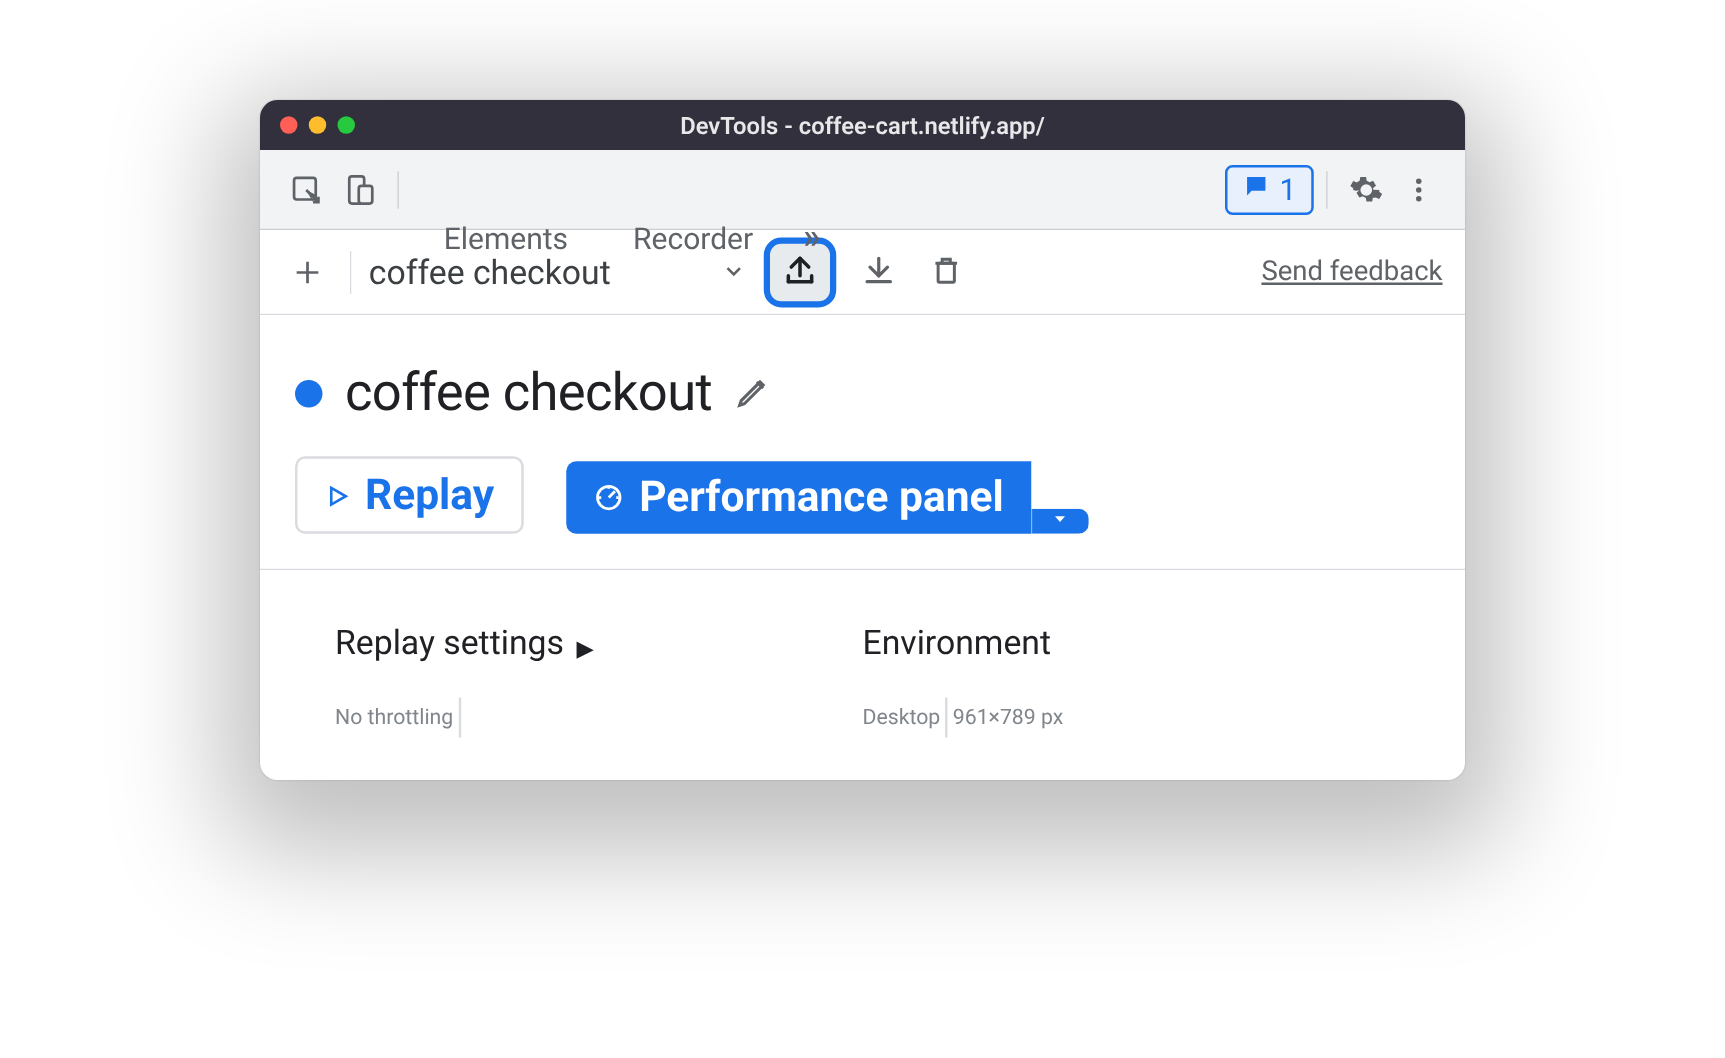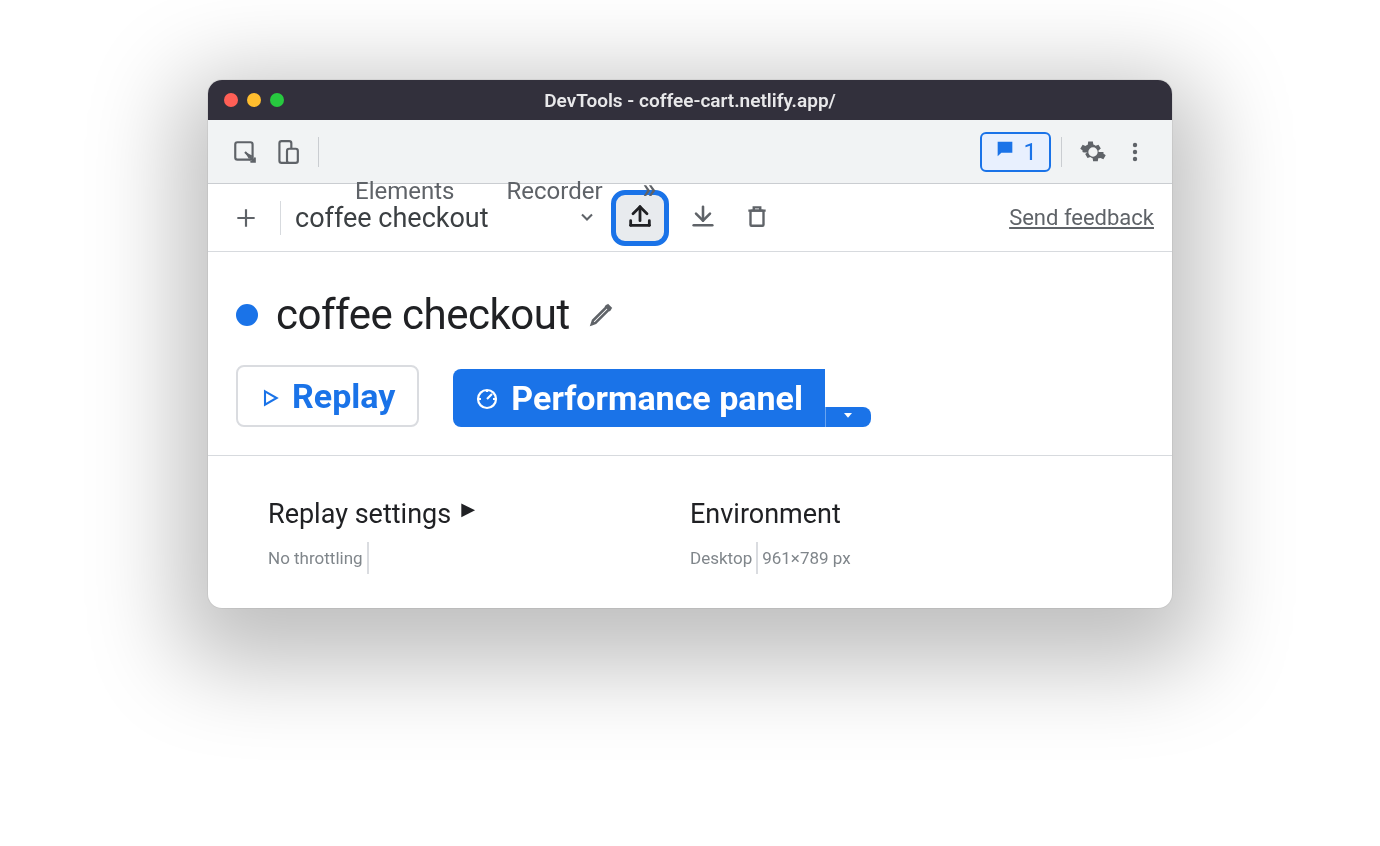--- a/index.html
+++ b/index.html
@@ -164,22 +164,22 @@
     border-radius:0 8px 8px 0;
   }
   
   .divider{height:1px;background:var(--border-light);}
   .sections{
     display:flex;gap:0;
     padding:42px 60px 34px;
   }
   .section{flex:1;}
   .sec-heading{
-    display:flex;align-items:flex-start;gap:10px;
-    font-size:27px;color:#202124;margin-bottom:12px;font-weight:400;
+    display:flex;align-items:flex-end;gap:10px;
+    font-size:27px;color:#202124;margin-bottom:28px;font-weight:400;
   }
   .sec-heading .tri{font-size:18px;}
   .sec-values{
     display:flex;align-items:center;gap:4px;
     font-size:17px;color:#80868b;
   }
   .sec-values .vd{width:2px;height:32px;background:#dadce0;}
 </style>
 </head>
 <body>

